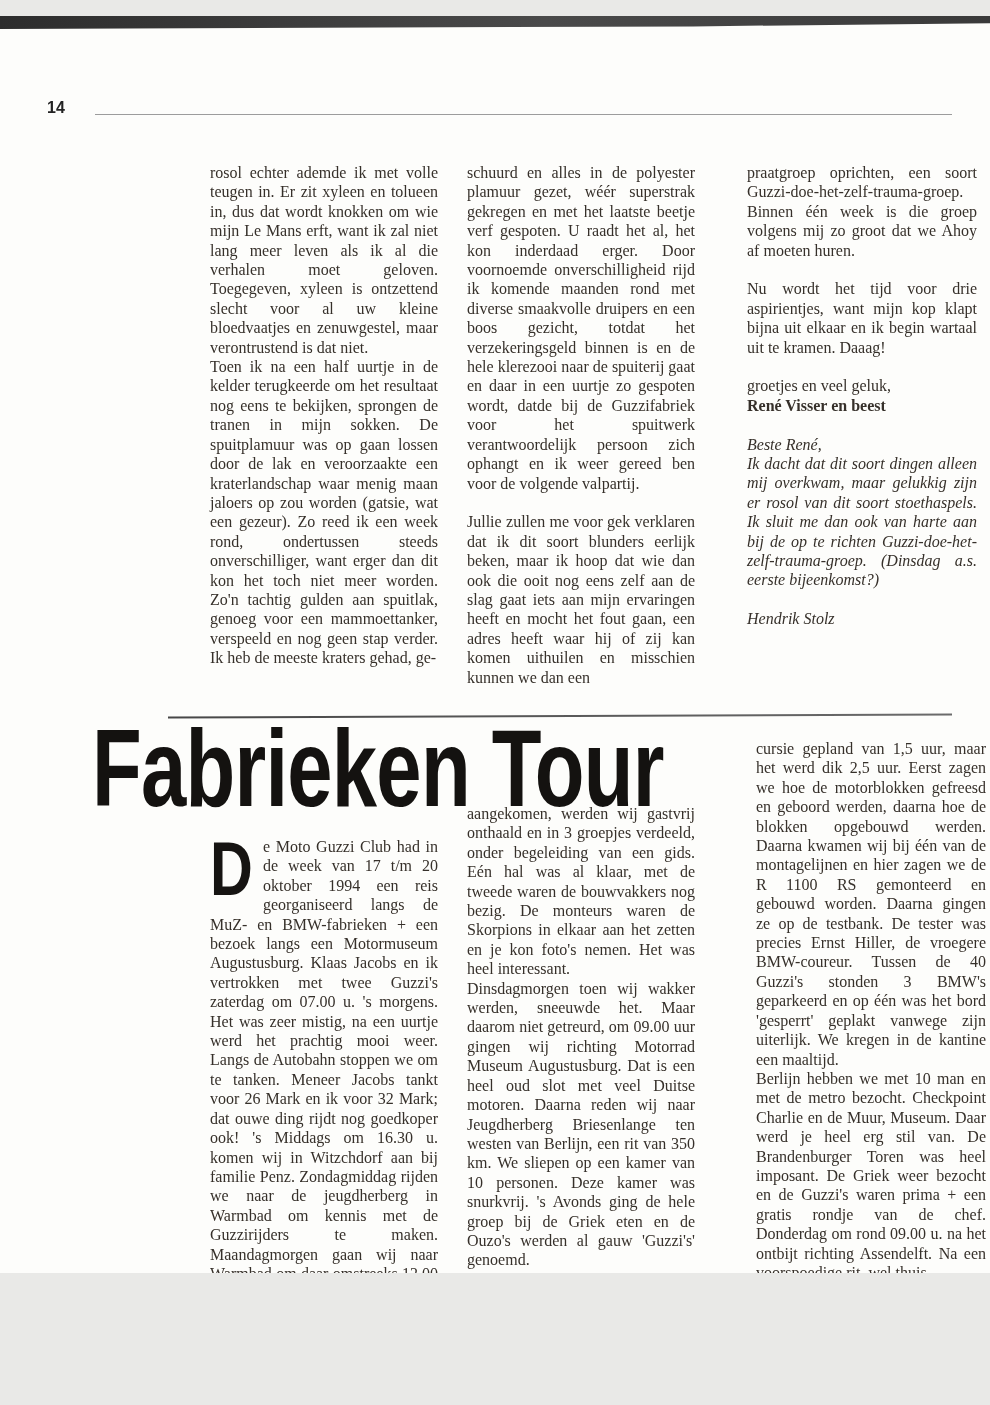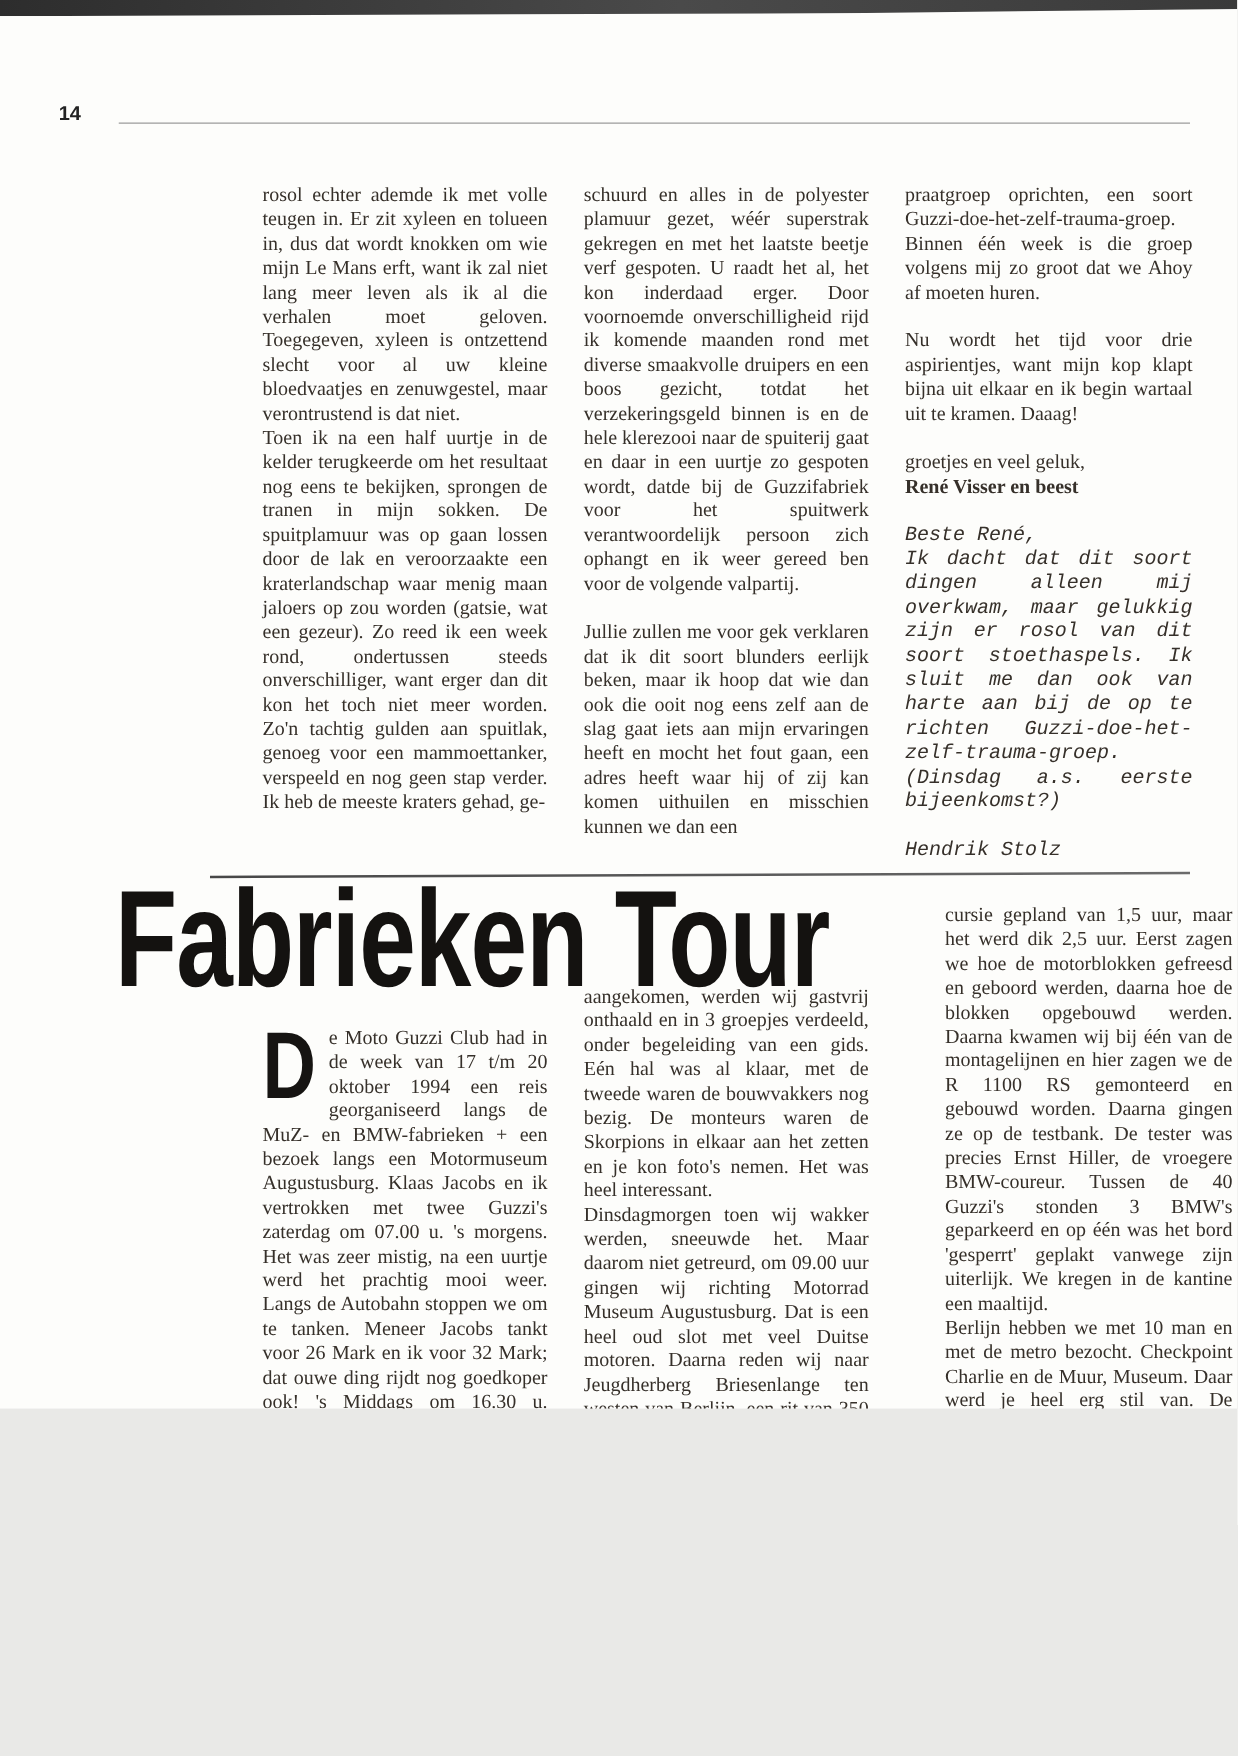--- a/index.html
+++ b/index.html
@@ -1,36 +1,36 @@
 <!DOCTYPE html>
 <html><head>
 <meta charset="utf-8">
 <style>
   html,body{margin:0;padding:0;background:#e9e9e7;}
-  .page{position:relative;width:990px;height:1127px;margin:0 auto;background:#fdfdfb;
+  .page{position:relative;width:990px;height:1257px;margin:16px auto;background:#fdfdfb;
         font-family:"Liberation Serif","DejaVu Serif",serif;color:#36302a;overflow:hidden;}
   .top-band{position:absolute;left:0;top:0;width:990px;height:13px;
         background:linear-gradient(90deg,#2d2d2d,#4a4a4a 55%,#3a3a3a);
         clip-path:polygon(0 0,100% 0,100% 55%,70% 80%,0 100%);}
   .folio{position:absolute;left:47px;top:83px;font-family:"Liberation Sans","DejaVu Sans",sans-serif;
         font-weight:bold;font-size:16px;color:#232323;}
   .rule-top{position:absolute;left:95px;top:98px;width:857px;height:1px;background:#9c9c9c;}
   .rule-mid{position:absolute;left:168px;top:699px;width:784px;height:2px;
         background:linear-gradient(90deg,#474747,#6b6b6b);transform:rotate(-0.22deg);}
 
   .col{position:absolute;}
   .col p{margin:0;text-align:justify;font-size:16px;line-height:19.4px;}
   .col p.sp{margin-top:19.4px;}
   .noj{text-align:right;}
   .bold{font-weight:bold;}
-  .ital{font-style:italic;font-family:Liberation Mono, monospace;}
+  .ital{font-style:italic;}
 
   .lc1{top:147px;left:210px;width:228px;}
   .lc2{top:147px;left:467px;width:228px;}
-  .lc3{top:147px;left:724px;width:230px;}
+  .lc3{top:147px;left:747px;width:230px;}
   .tc1{top:821px;left:210px;width:228px;}
   .tc2{top:788px;left:467px;width:228px;}
   .tc3{top:723px;left:756px;width:230px;}
 
   .headline{position:absolute;left:92px;top:697px;margin:0;
         font-family:"Liberation Sans","DejaVu Sans",sans-serif;font-weight:bold;
         font-size:110px;line-height:1;letter-spacing:-1px;color:#141210;
         transform:scaleX(.74);transform-origin:0 50%;white-space:nowrap;}
 
   .dropcap{float:left;width:46px;height:57px;margin:2px 7px 0 0;

